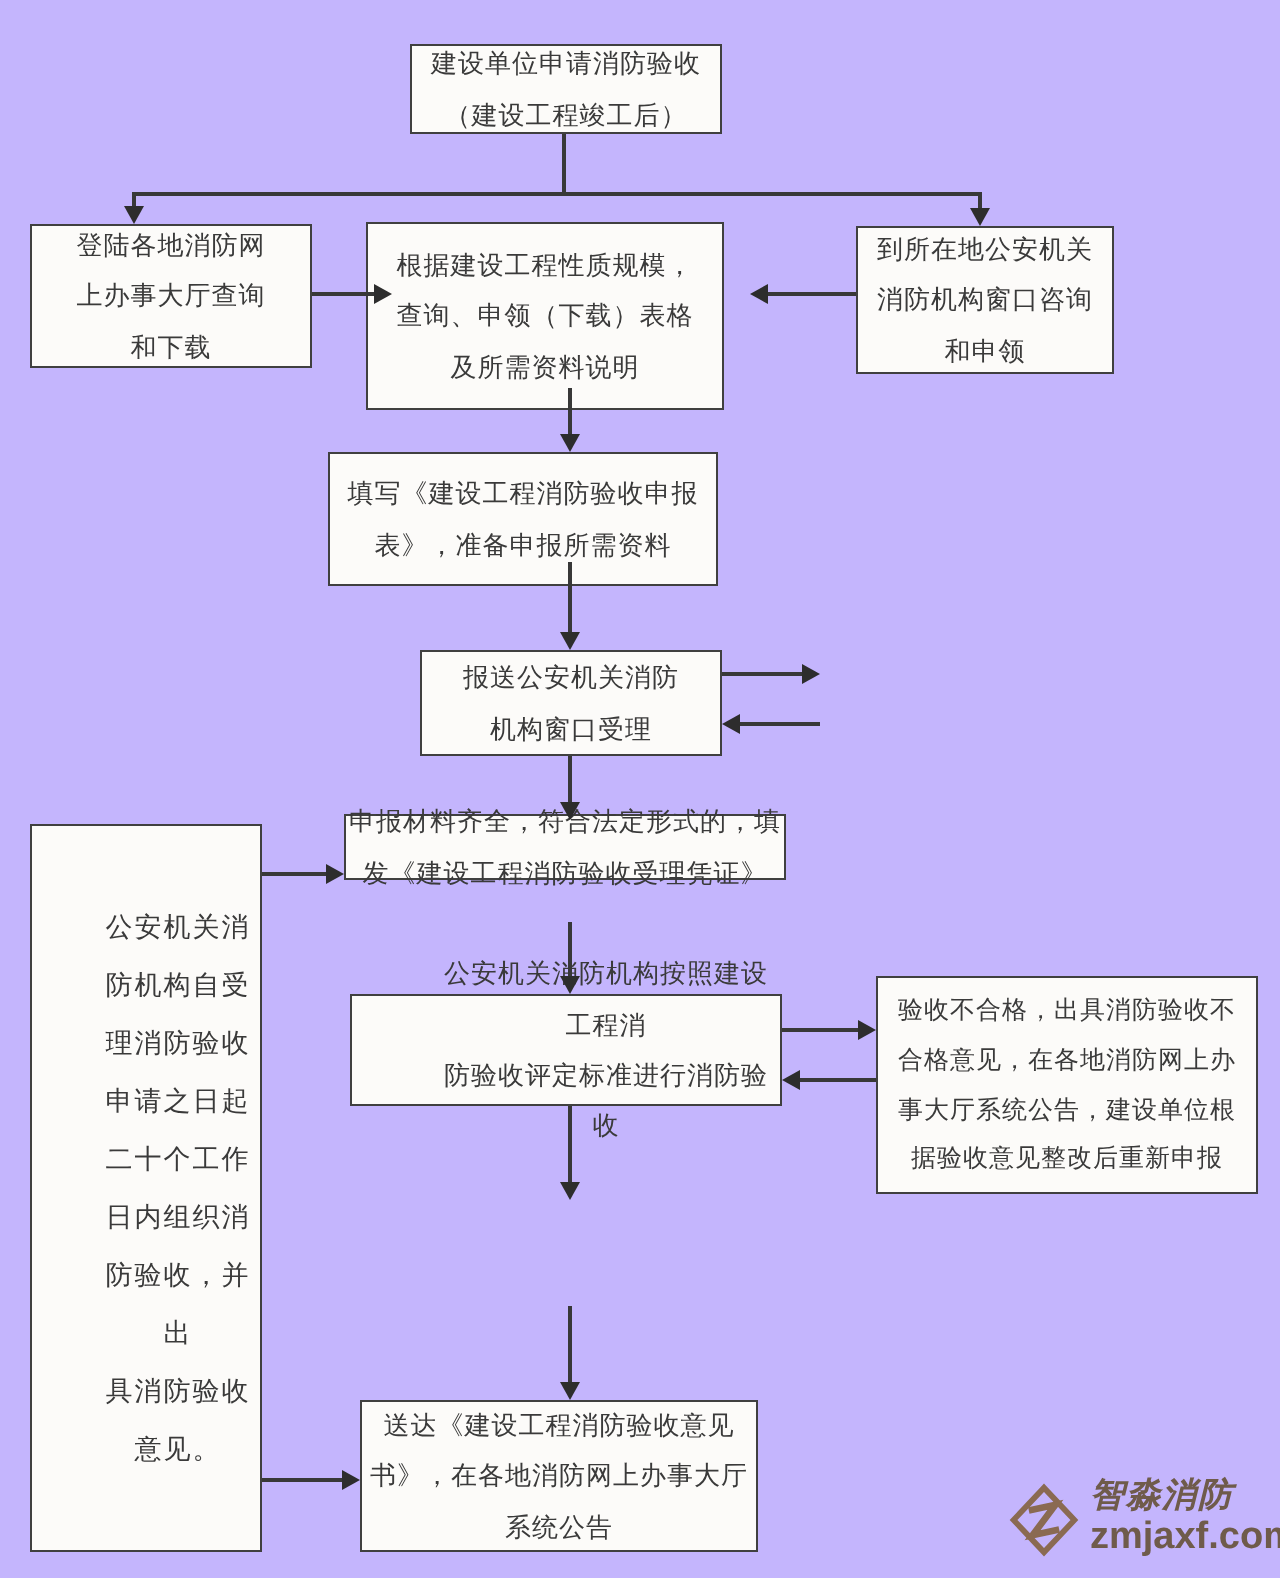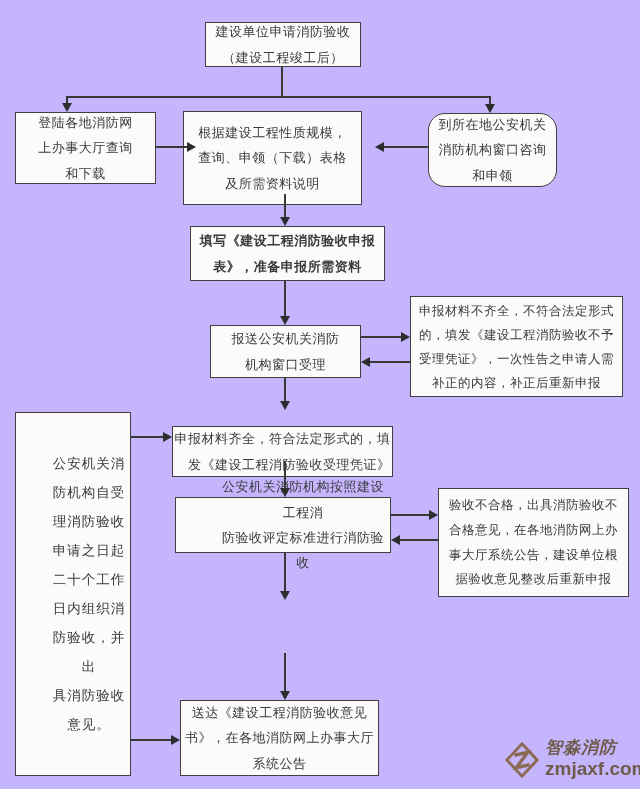--- a/index.html
+++ b/index.html
@@ -12,25 +12,25 @@
   .node {
     position:absolute; background:#fcfbf9; border:1.5px solid #404040;
     display:flex; align-items:center; justify-content:center;
     text-align:center; white-space:pre-line; box-sizing:border-box;
     font-size:13px; line-height:1.95; letter-spacing:0.5px;
   }
   
   #n-start   { left:205px; top:22px;  width:156px; height:45px; }
   #n-web     { left:15px;  top:112px; width:141px; height:72px; }
   #n-forms   { left:183px; top:111px; width:179px; height:94px; }
-  #n-window  { left:428px; top:113px; width:129px; height:74px;border-radius:17px; }
-  #n-fill    { left:190px; top:226px; width:195px; height:55px;font-weight:bold; }
+  #n-window  { left:428px; top:113px; width:129px; height:74px; }
+  #n-fill    { left:164px; top:226px; width:195px; height:67px; }
   #n-submit  { left:210px; top:325px; width:151px; height:53px; }
   #n-incomplete { left:410px; top:296px; width:213px; height:101px; font-size:12.5px; line-height:1.92; }
-  #n-complete   { left:172px; top:426px; width:221px; height:51px;text-align:right; }
+  #n-complete   { left:172px; top:407px; width:221px; height:33px; }
   #n-timeline   { left:15px;  top:412px; width:116px; height:364px; line-height:2.15; font-size:13.5px; letter-spacing:1px;padding-left:32px; }
   #n-inspect { left:175px; top:497px; width:216px; height:56px;padding-left:40px; }
   #n-fail    { left:438px; top:488px; width:191px; height:109px; font-size:12.5px; line-height:1.98; }
   #n-pass    { left:190px; top:600px; width:189px; height:53px; }
   #n-deliver { left:180px; top:700px; width:199px; height:76px; }
 
   .hline, .vline { position:absolute; background:#383838; }
   .hline { height:2px; }
   .vline { width:2px; }
   .arr { position:absolute; width:0; height:0; }
@@ -58,24 +58,20 @@
   <div class="node" id="n-forms">根据建设工程性质规模，
 查询、申领（下载）表格
 及所需资料说明</div>
   <div class="node" id="n-window">到所在地公安机关
 消防机构窗口咨询
 和申领</div>
   <div class="node" id="n-fill">填写《建设工程消防验收申报
 表》，准备申报所需资料</div>
   <div class="node" id="n-submit">报送公安机关消防
 机构窗口受理</div>
-  <div class="node" id="n-incomplete">申报材料不齐全，不符合法定形式
-的，填发《建设工程消防验收不予
-受理凭证》，一次性告之申请人需
-补正的内容，补正后重新申报</div>
   <div class="node" id="n-complete">申报材料齐全，符合法定形式的，填
 发《建设工程消防验收受理凭证》</div>
   <div class="node" id="n-timeline">公安机关消
 防机构自受
 理消防验收
 申请之日起
 二十个工作
 日内组织消
 防验收，并出
 具消防验收

